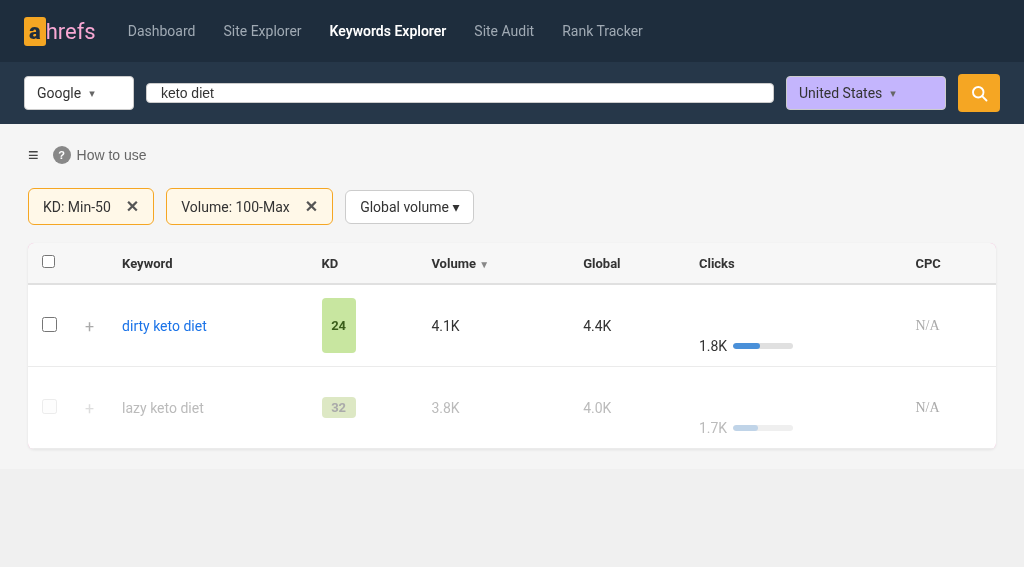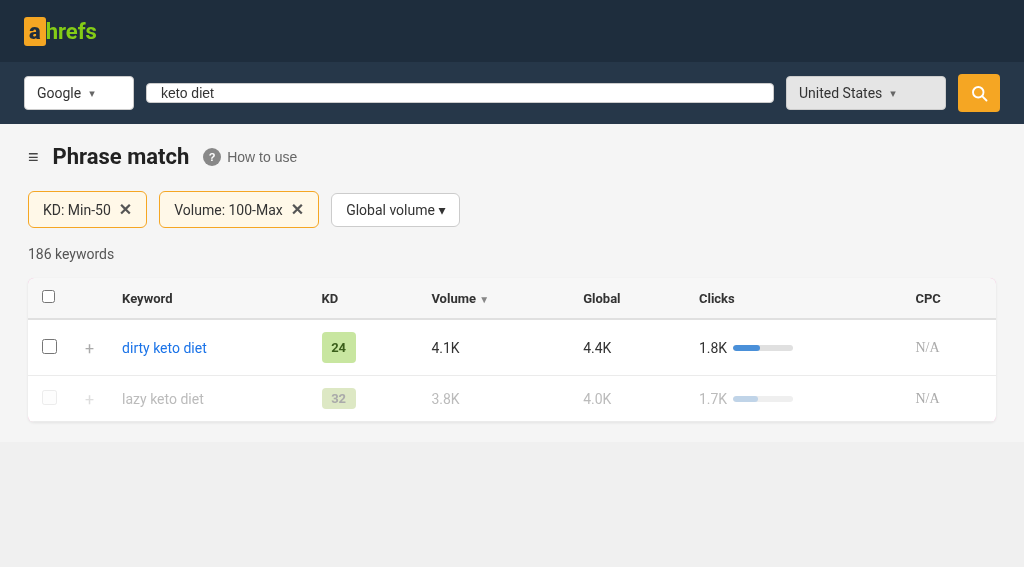--- a/index.html
+++ b/index.html
@@ -27,22 +27,22 @@
     }
     .logo-a {
       background: #f5a623;
       color: #1e2d3d;
       font-weight: 900;
       font-size: 22px;
       padding: 2px 5px;
       border-radius: 3px;
     }
     .logo-hrefs {
-      color: #84cc16;
-      font-weight: 700;
+      color: #f9a8d4;
+      font-weight: 400;
       font-size: 22px;
     }
     .nav-links {
       display: flex;
       gap: 28px;
       align-items: center;
     }
     .nav-link {
       color: #a0aab4;
       font-size: 14px;
@@ -82,21 +82,21 @@
       background: #fff;
       border: 1px solid #ccc;
       border-radius: 4px;
       padding: 8px 14px;
       font-size: 14px;
       color: #333;
       outline: none;
       height: 20px;
     }
     .search-country-select {
-      background: #e5e5e5;
+      background: #c4b5fd;
       border: 1px solid #ccc;
       border-radius: 4px;
       padding: 8px 12px;
       font-size: 14px;
       display: flex;
       align-items: center;
       gap: 8px;
       cursor: pointer;
       min-width: 160px;
       color: #333;
@@ -168,21 +168,21 @@
     
     .filters-row {
       display: flex;
       gap: 12px;
       margin-bottom: 18px;
       align-items: center;
     }
     .filter-tag {
       display: flex;
       align-items: center;
-      gap: 8px;
+      gap: 15px;
       background: #fff8e8;
       border: 1.5px solid #f5a623;
       border-radius: 6px;
       padding: 8px 14px;
       font-size: 14px;
       color: #333;
     }
     .filter-close {
       cursor: pointer;
       font-size: 16px;
@@ -268,41 +268,42 @@
     .keyword-link {
       color: #1a73e8;
       text-decoration: none;
       cursor: pointer;
     }
     .kd-badge {
       display: inline-block;
       background: #c8e6a0;
       color: #3a5e1a;
       border-radius: 4px;
-      padding: 8px 8px;
+      padding: 20px 8px;
       font-weight: 700;
       font-size: 13px;
       min-width: 34px;
       text-align: center;
     }
     .kd-badge-faded {
       display: inline-block;
       background: #dde8c4;
       color: #aaa;
       border-radius: 4px;
       padding: 3px 8px;
       font-weight: 700;
       font-size: 13px;
       min-width: 34px;
       text-align: center;
     }
     .clicks-bar-container {
       display: flex;
       align-items: center;
       gap: 6px;
+      margin-top: 41px;
     }
     .clicks-bar-bg {
       width: 60px;
       height: 6px;
       background: #e0e0e0;
       border-radius: 3px;
       overflow: hidden;
     }
     .clicks-bar-fill {
       height: 100%;
@@ -325,20 +326,27 @@
       cursor: pointer;
     }
   </style>
 </head>
 <body>
 
 <nav class="navbar">
   <div class="logo">
     <span class="logo-a">a</span>
     <span class="logo-hrefs">hrefs</span>
+  </div>
+  <div class="nav-links">
+    <a class="nav-link">Dashboard</a>
+    <a class="nav-link">Site Explorer</a>
+    <a class="nav-link active">Keywords Explorer</a>
+    <a class="nav-link">Site Audit</a>
+    <a class="nav-link">Rank Tracker</a>
   </div>
 </nav>
 
 <div class="search-bar">
   <div class="search-engine-select">
     <span>Google</span>
     <span class="chevron">▾</span>
   </div>
   <input class="search-keyword-input" type="text" value="keto diet" style="">
   <div class="search-country-select">
@@ -350,42 +358,40 @@
       <circle cx="11" cy="11" r="7"></circle>
       <line x1="16.5" y1="16.5" x2="22" y2="22"></line>
     </svg>
   </button>
 </div>
 
 <div class="main-content">
 
   <div class="page-header">
     <span class="hamburger-icon">≡</span>
-    <h1 class="page-title">Phrase match</h1>
     <button class="help-btn">
       <div class="help-circle">?</div>
       <span>How to use</span>
     </button>
   </div>
 
   <div class="filters-row">
     <div class="filter-tag">
       <span>KD: Min-50</span>
       <span class="filter-close">✕</span>
     </div>
     <div class="filter-tag">
       <span>Volume: 100-Max</span>
       <span class="filter-close">✕</span>
     </div>
     <div class="filter-dropdown">
       <span>Global volume ▾</span>
     </div>
   </div>
 
-  <div class="keywords-count">186 keywords</div>
 
   <div class="table-container">
     <table>
       <thead>
         <tr>
           <th class="th-checkbox">
             <input type="checkbox" style="">
           </th>
           <th class="th-actions"></th>
           <th>Keyword</th>

